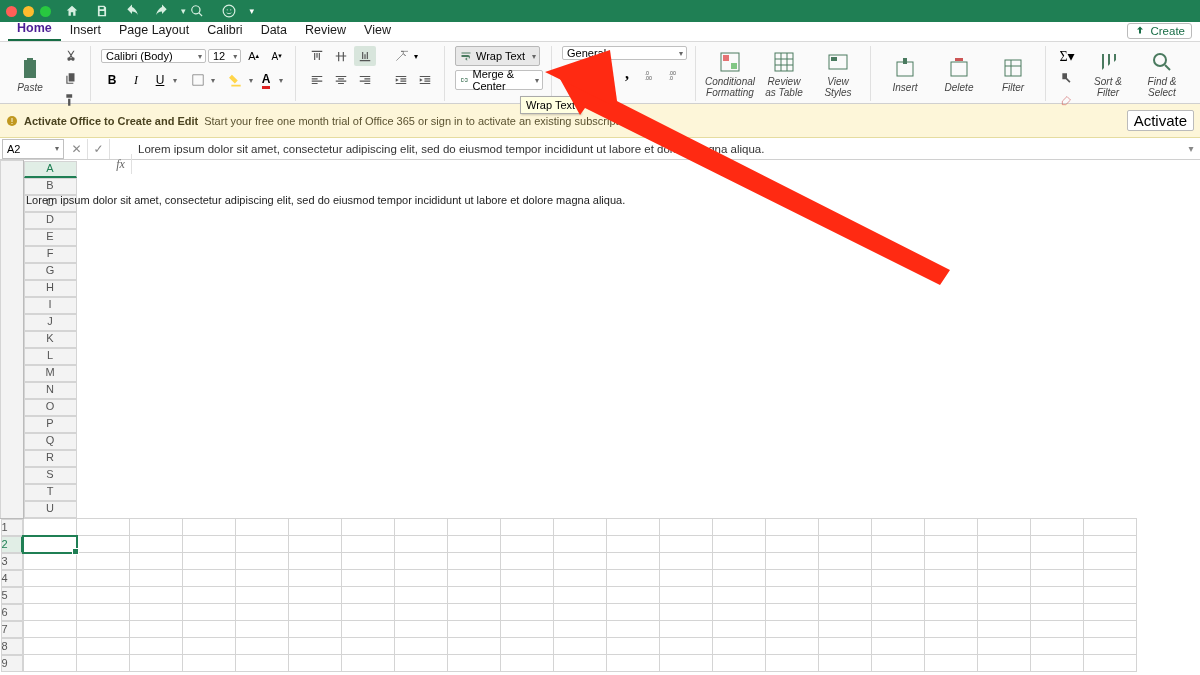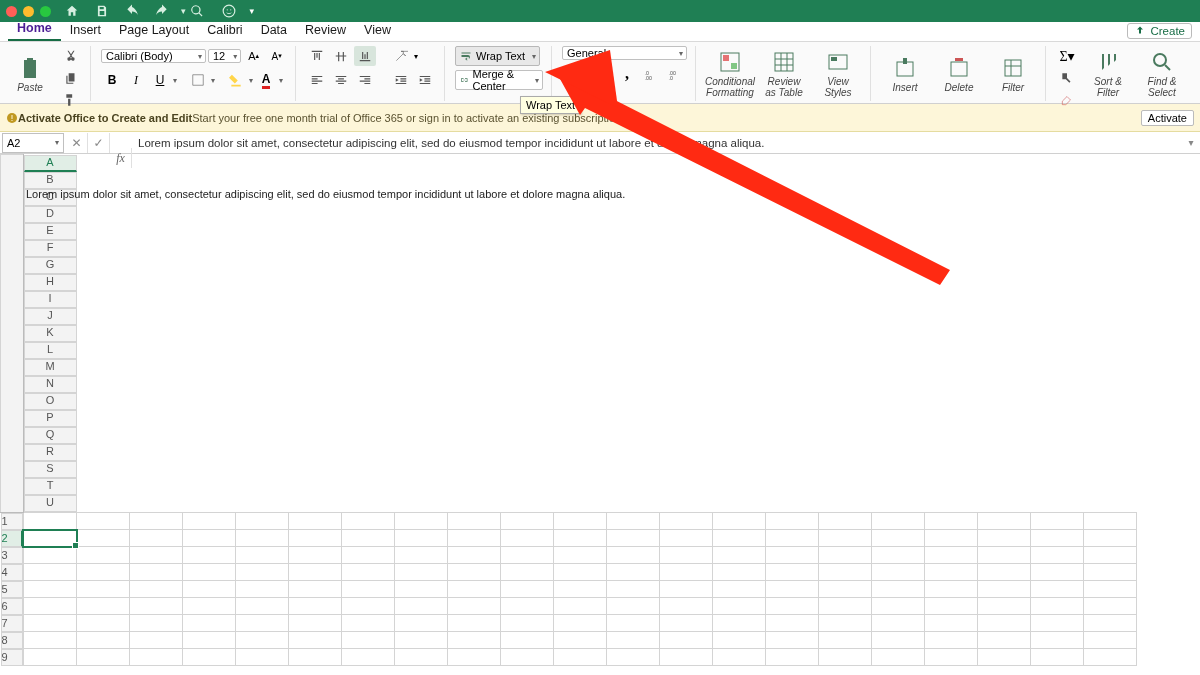--- a/index.html
+++ b/index.html
@@ -35,24 +35,24 @@
   .icn svg{width:14px;height:14px;fill:#555;}
   select, .sel { height:14px; border:1px solid #c0c0c0; background:#fff; font-size:11px; padding:0 14px 0 4px; border-radius:2px; position:relative; display:inline-flex; align-items:center;}
   .sel::after{content:"▾"; position:absolute; right:3px; font-size:8px; color:#666;}
   .btn-line { height:20px; border:1px solid #c0c0c0; background:#fff; font-size:11px; padding:0 14px 0 4px; border-radius:2px; display:flex; align-items:center; gap:4px; position:relative;}
   .btn-line::after{content:"▾"; position:absolute; right:3px; font-size:8px; color:#666;}
   .btn-line svg{width:12px;height:12px;fill:#4a7a5f;}
   .wrap-btn { background:#e8e8e8; border-color:#b8b8b8; }
   .tooltip { position:absolute; left:520px; top:96px; background:#ffffe1; border:1px solid #aaa; padding:2px 5px; font-size:11px; box-shadow:1px 1px 2px rgba(0,0,0,.2); z-index:50;}
 
   
-  .actbar { height:28px; background:#fdf6d9; border-bottom:1px solid #e5dca0; display:flex; align-items:center; padding:0 6px; font-size:11px; color:#5a5230; }
+  .actbar { height:34px; background:#fdf6d9; border-bottom:1px solid #e5dca0; display:flex; align-items:center; padding:0 6px; font-size:11px; color:#5a5230; gap:6px; }
   .actbar .bold { font-weight:600; color:#4a4320; }
   .actbar .spacer{flex:1;}
-  .actbar button { font-size:11px; border:1px solid #bbb; background:#fff; padding:1px 6px; border-radius:2px; }
+  .actbar button { font-size:15px; border:1px solid #bbb; background:#fff; padding:1px 6px; border-radius:2px; }
   .actbar svg{width:12px;height:12px;fill:#c09820;}
 
   
   .fxbar { height:22px; display:flex; align-items:center; border-bottom:1px solid #d0d0d0; }
   .namebox { width:62px; height:20px; border:1px solid #c0c0c0; margin:0 2px; display:flex; align-items:center; padding:0 4px; position:relative; font-size:11px;}
   .namebox::after{content:"▾"; font-size:8px; color:#666; margin-left:auto;}
   .fx-icn { width:22px; height:20px; display:flex; align-items:center; justify-content:center; color:#888; border-right:1px solid #e0e0e0;}
   .fx-icn.fx{font-style:italic; font-family:serif; color:#666;margin-top:31px;}
   .fx-input { flex:1; padding:0 6px; font-size:11.5px; color:#333; }
   .fx-end { width:18px; text-align:center; color:#888; font-size:10px;}

